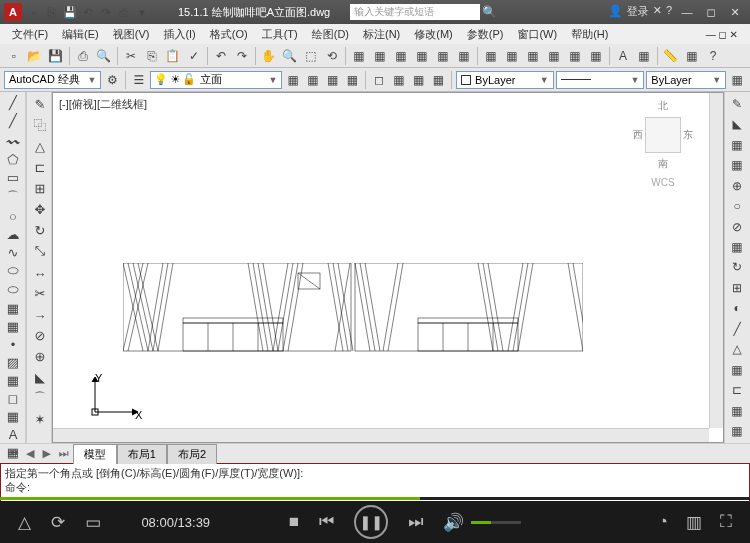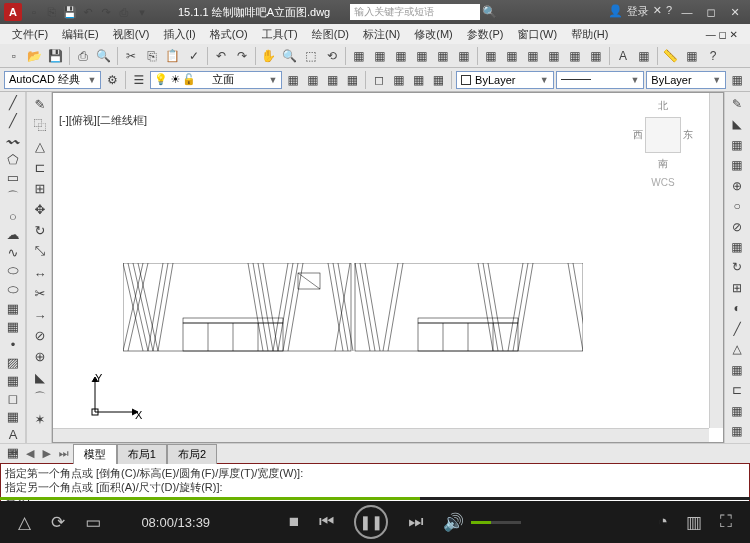--- a/index.html
+++ b/index.html
@@ -21,21 +21,21 @@
 .tb-btn{width:20px;height:20px;border:1px solid transparent;display:flex;align-items:center;justify-content:center;font-size:12px;cursor:pointer;color:#444}
 .tb-sep{width:1px;height:18px;background:#bbb;margin:0 2px}
 .row2{height:24px;background:#e8e8e8;border-bottom:1px solid #bbb;display:flex;align-items:center;padding:0 4px;gap:2px;font-size:11px}
 .combo{height:18px;border:1px solid #7a9ac9;background:#fff;display:flex;align-items:center;padding:0 4px;font-size:11px}
 .combo .arrow{margin-left:auto;color:#666;font-size:9px}
 .workspace{position:relative;height:351px;background:#e8e8e8;display:flex}
 .vtoolbar{width:26px;background:#e8e8e8;border-right:1px solid #ccc;display:flex;flex-direction:column;gap:1px;padding:2px}
 .vtoolbar .tb-btn{width:22px;height:20px;font-size:13px}
 .vtoolbar-right{width:26px;background:#e8e8e8;border-left:1px solid #ccc;display:flex;flex-direction:column;gap:1px;padding:2px}
 .canvas-area{flex:1;position:relative;background:#fff;border:1px solid #999}
-.canvas-label{position:absolute;top:20px;left:6px;font-size:11px;color:#333}
+.canvas-label{position:absolute;top:4px;left:6px;font-size:11px;color:#333}
 .view-cube{position:absolute;top:6px;right:30px;width:60px;text-align:center;font-size:10px;color:#888}
 .view-cube .cube{width:36px;height:36px;border:1px solid #ccc;margin:4px auto;background:#f5f5f5}
 .drawing{position:absolute;top:170px;left:70px;width:460px;height:90px}
 .drawing svg{width:100%;height:100%}
 .axis{position:absolute;bottom:30px;left:40px;font-size:11px}
 .axis .y{position:absolute;top:-40px;left:2px}
 .axis .x{position:absolute;top:-3px;left:42px}
 .axis svg{position:absolute;top:-35px;left:-3px}
 .scroll-h{position:absolute;bottom:0;left:0;right:14px;height:14px;background:#e8e8e8;border-top:1px solid #ccc;display:flex;align-items:center}
 .scroll-v{position:absolute;top:0;right:0;bottom:14px;width:14px;background:#e8e8e8;border-left:1px solid #ccc}
@@ -156,21 +156,21 @@
         <span>AutoCAD 经典</span>
         <span class="arrow">▼</span>
       </div>
     <span class="tb-btn">⚙</span>
     <span class="tb-sep"></span>
     <span class="tb-btn">☰</span>
     <div class="combo" style="width:150px">
       <span style="color:#ca0">💡</span>
       <span style="margin:0 2px">☀</span>
       <span>🔓</span>
-      <span style="margin-left:16px">立面</span>
+      <span style="margin-left:4px">立面</span>
       <span class="arrow">▼</span>
     </div>
     <span class="tb-btn">▦</span>
     <span class="tb-btn">▦</span>
     <span class="tb-btn">▦</span>
     <span class="tb-btn">▦</span>
     <span class="tb-sep"></span>
     <span class="tb-btn">◻</span>
     <span class="tb-btn">▦</span>
     <span class="tb-btn">▦</span>
@@ -346,21 +346,20 @@
     <span class="nav">◀</span>
     <span class="nav">▶</span>
     <span class="nav">⏭</span>
     <span class="tab">模型</span>
     <span class="tab inactive">布局1</span>
     <span class="tab inactive">布局2</span>
   </div>
 
   <div class="cmd-area">
     <div>指定第一个角点或 [倒角(C)/标高(E)/圆角(F)/厚度(T)/宽度(W)]:</div>
-    <div>指定另一个角点或 [面积(A)/尺寸(D)/旋转(R)]:</div>
     <div class="cmd-input">
         <span>命令:</span>
       </div>
   </div>
 
   <div class="status-bar">
     <span class="coords">1587.5677, 2806.0317, 0.0000</span>
     <span class="sb-btn">⊞</span>
     <span class="sb-btn">⊞</span>
     <span class="sb-btn">∟</span>

